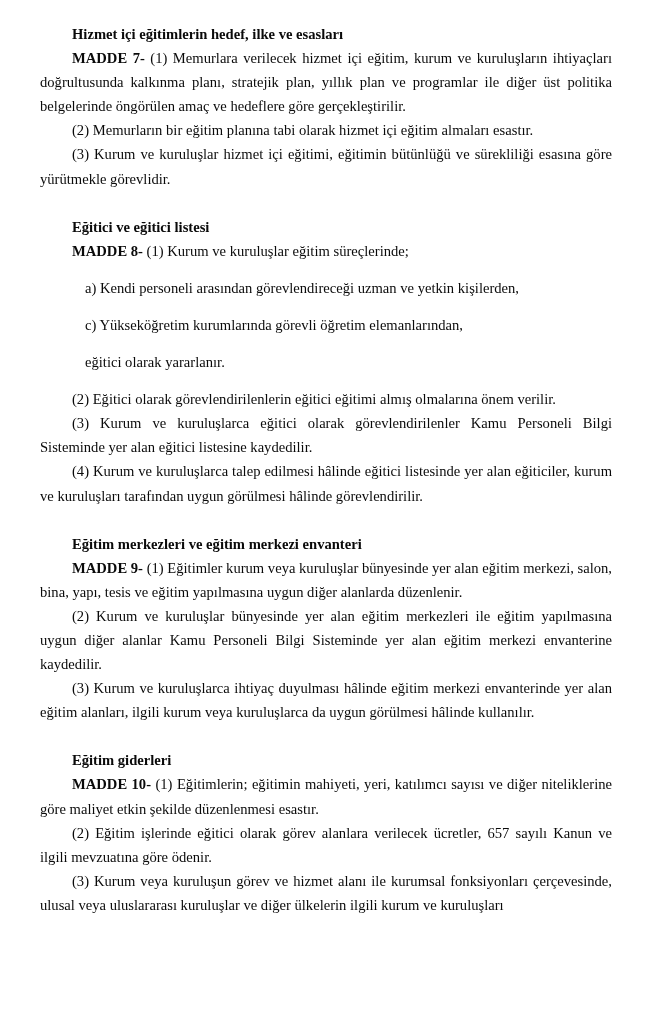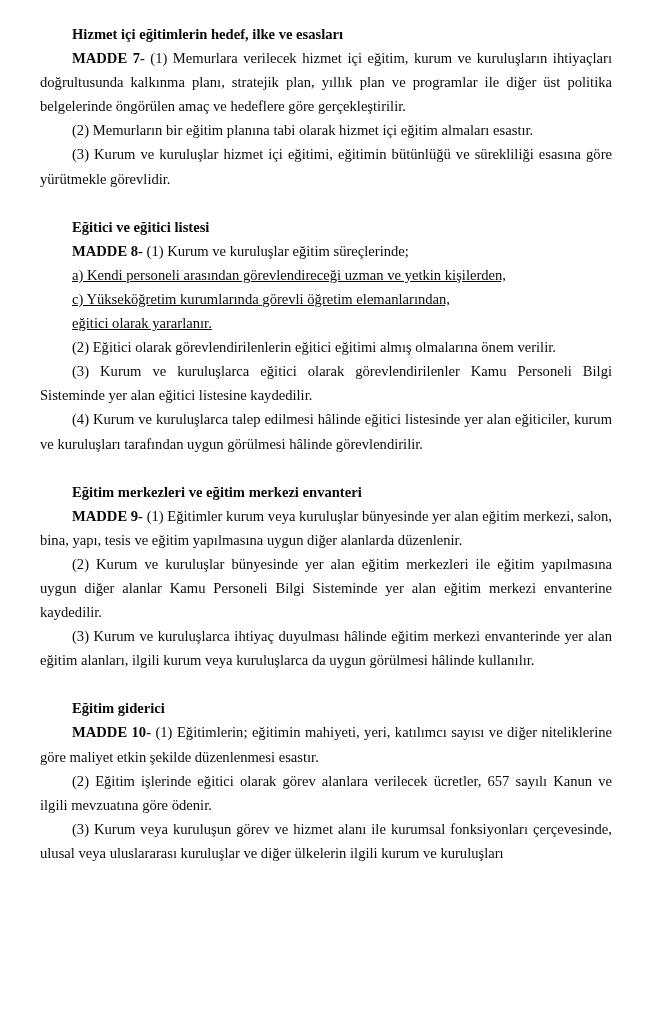--- a/index.html
+++ b/index.html
@@ -43,25 +43,24 @@
     margin: 0;
     line-height: 24.1px;
   }
   .para {
     margin: 0;
     text-indent: 32px;
     text-align: justify;
     line-height: 24.1px;
   }
   .listline {
-    margin: 0;
+    margin: 13px;
     text-indent: 32px;
     text-align: left;
     line-height: 24.1px;
-    text-decoration: underline;
   }
   .listline.cont {
     text-indent: 32px;
   }
   .madde {
     font-weight: bold;
   }
   
   .para:last-child {
     margin-bottom: 0;
@@ -92,20 +91,20 @@
     </div>
 
     <div class="section">
       <p class="heading">Eğitim merkezleri ve eğitim merkezi envanteri</p>
       <p class="para"><span class="madde">MADDE 9-</span> <span>(1)</span> <span>Eğitimler kurum veya kuruluşlar bünyesinde yer alan eğitim merkezi, salon, bina, yapı, tesis ve eğitim yapılmasına uygun diğer alanlarda düzenlenir.</span></p>
       <p class="para"><span>(2)</span> <span>Kurum ve kuruluşlar bünyesinde yer alan eğitim merkezleri ile eğitim yapılmasına uygun diğer alanlar Kamu Personeli Bilgi Sisteminde yer alan eğitim merkezi envanterine kaydedilir.</span></p>
       <p class="para"><span>(3)</span> <span>Kurum ve kuruluşlarca ihtiyaç duyulması hâlinde eğitim merkezi envanterinde yer alan eğitim alanları, ilgili kurum veya kuruluşlarca da uygun görülmesi hâlinde kullanılır.</span></p>
     </div>
 
     <div class="section">
-      <p class="heading">Eğitim giderici</p>
+      <p class="heading">Eğitim giderleri</p>
       <p class="para"><span class="madde">MADDE 10-</span> <span>(1)</span> <span>Eğitimlerin; eğitimin mahiyeti, yeri, katılımcı sayısı ve diğer niteliklerine göre maliyet etkin şekilde düzenlenmesi esastır.</span></p>
       <p class="para"><span>(2)</span> <span>Eğitim işlerinde eğitici olarak görev alanlara verilecek ücretler, 657 sayılı Kanun ve ilgili mevzuatına göre ödenir.</span></p>
       <p class="para"><span>(3)</span> <span>Kurum veya kuruluşun görev ve hizmet alanı ile kurumsal fonksiyonları çerçevesinde, ulusal veya uluslararası kuruluşlar ve diğer ülkelerin ilgili kurum ve kuruluşları</span></p>
     </div>
 
   </div>
 </div>
 
 </body></html>

